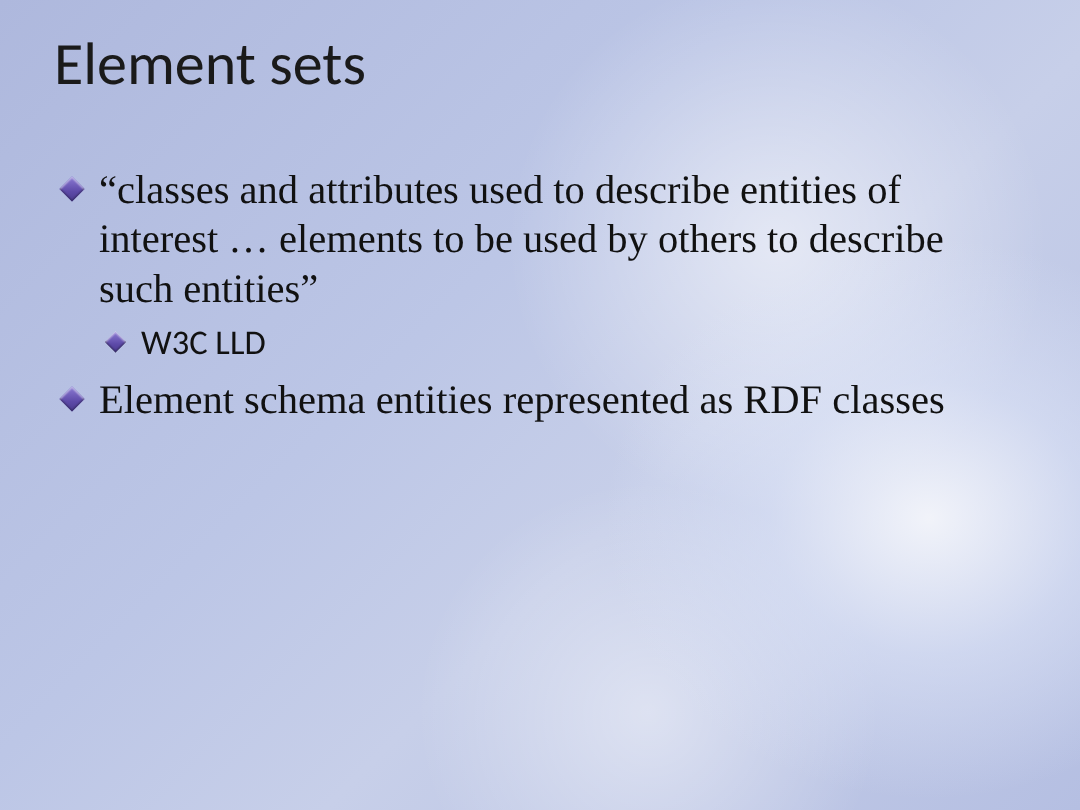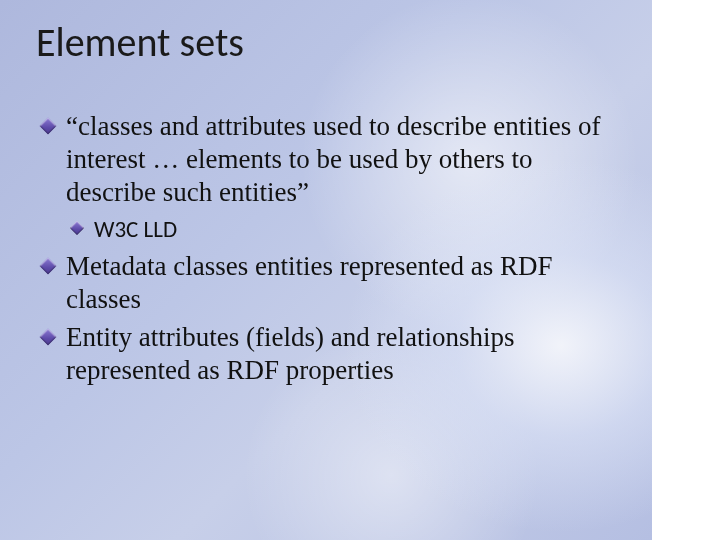--- a/index.html
+++ b/index.html
@@ -4,21 +4,21 @@
 <style>
   html, body {
     margin: 0;
     padding: 0;
     width: 720px;
     height: 540px;
     overflow: hidden;
     font-family: Calibri, "Segoe UI", Arial, sans-serif;
   }
   .slide {
-    width: 652px;
+    width: 720px;
     height: 540px;
     position: relative;
     background:
       radial-gradient(ellipse 300px 260px at 86% 64%, rgba(255,255,255,0.78) 0%, rgba(223,230,248,0.55) 35%, rgba(198,208,238,0.0) 72%),
       radial-gradient(circle at 72% 30%, rgba(255,255,255,0.55) 0%, rgba(255,255,255,0.0) 28%),
       radial-gradient(circle at 60% 88%, rgba(255,255,255,0.45) 0%, rgba(255,255,255,0.0) 24%),
       linear-gradient(135deg, #aeb8dd 0%, #bcc6e6 40%, #c7cfe9 60%, #b5bfe2 100%);
     box-sizing: border-box;
     color: #1a1a1a;
   }
@@ -85,22 +85,18 @@
       <span>“classes and attributes used to describe entities of interest … elements to be used by others to describe such entities”</span>
     </div>
 
     <div class="l2">
       <span class="dia"></span>
       <span>W3C LLD</span>
     </div>
 
     <div class="l1">
       <span class="dia"></span>
-      <span>Metadata classes entities represented as RDF classes</span>
+      <span>Element schema entities represented as RDF classes</span>
     </div>
 
-    <div class="l1">
-      <span class="dia"></span>
-      <span>Entity attributes (fields) and relationships represented as RDF properties</span>
-    </div>
 
   </div>
 </div>
 
 </body></html>

